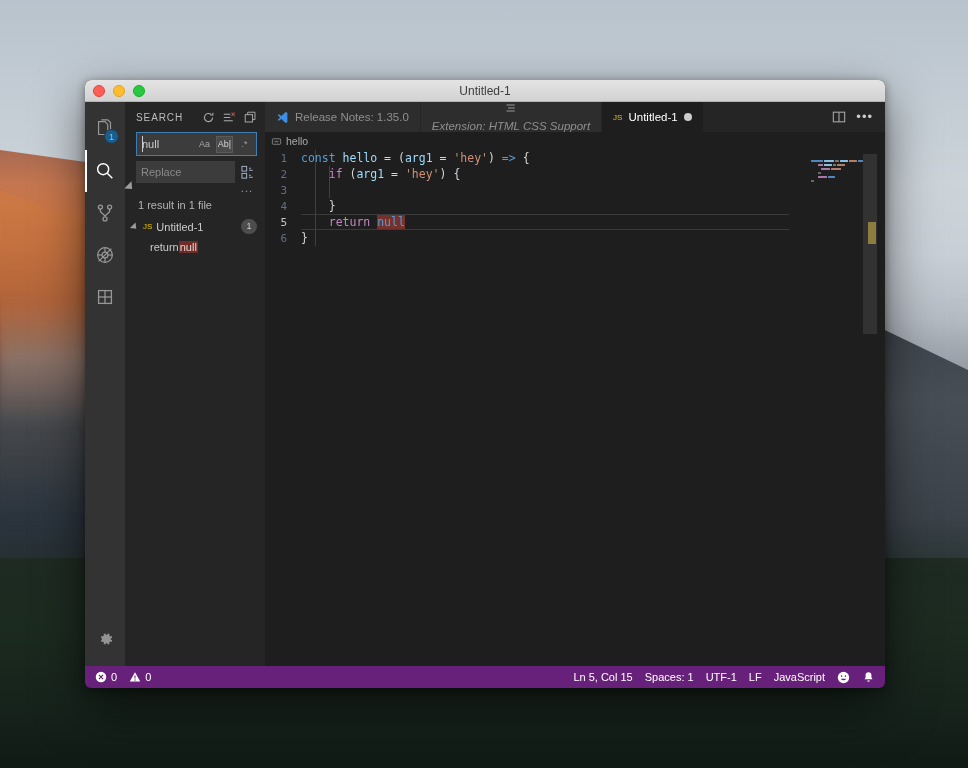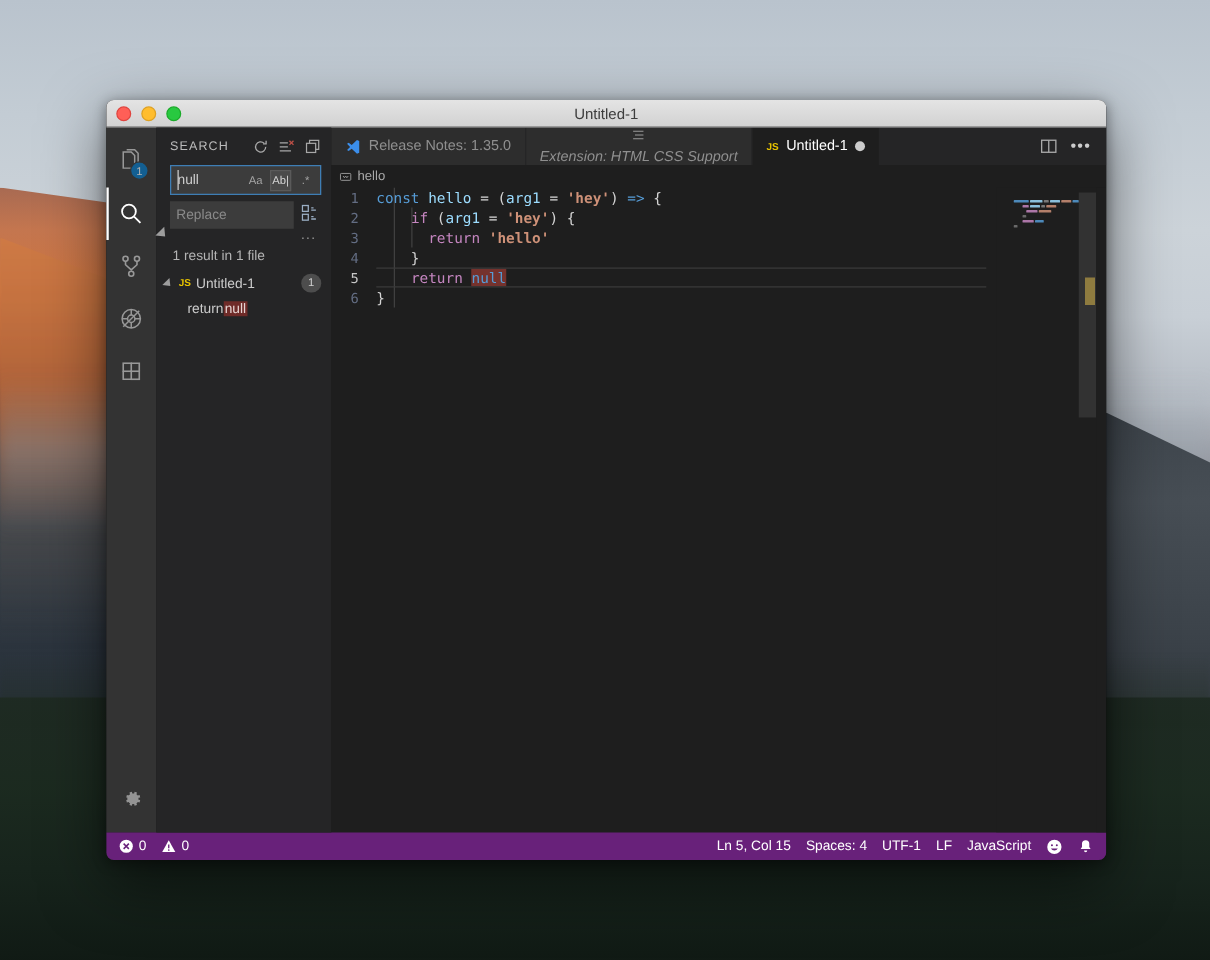--- a/index.html
+++ b/index.html
@@ -183,21 +183,21 @@
   }
   .inp-opts { display: flex; gap: 3px; align-items: center; }
   .opt {
     width: 17px; height: 17px; display: flex;
     align-items: center; justify-content: center;
     font-size: 9px; color: #a6a6a6;
     border: 1px solid transparent;
   }
   .opt.on { border-color: #5a5a5a; background: #4a4a4a; color: #d4d4d4; }
 
-  .replace-row { display: flex; gap: 4px; margin-top: 5px; }
+  .replace-row { display: flex; align-items: center; gap: 4px; margin-top: 5px; }
   .replace-row .input-wrap { flex: 1; }
   .replace-all { width: 18px; height: 18px; display:flex; align-items:center; justify-content:center; }
   .more-dots {
     text-align: right; color: #9a9a9a; font-size: 11px;
     letter-spacing: 1px; padding: 1px 4px 0 0; line-height: 9px;
   }
   .toggle-arrow {
     position: absolute; left: 2px; top: 50px;
     width: 0; height: 0;
     border-top: 5px solid transparent;
@@ -217,21 +217,21 @@
   }
   .tw {
     width: 0; height: 0;
     border-top: 4px solid transparent;
     border-bottom: 4px solid transparent;
     border-left: 5px solid #9d9d9d;
     transform: rotate(45deg);
     margin-right: 2px; margin-left: 1px;
   }
   .js-ico {
-    font-size: 8px; font-weight: bold; color: #e6c200;
+    font-size: 8px; font-weight: normal; color: #e6c200;
     font-family: "Liberation Sans", sans-serif;
   }
   .res-file .fname { flex: 1; }
   .cnt-badge {
     min-width: 16px; height: 15px; border-radius: 8px;
     background: #4d4d4d; color: #d0d0d0;
     font-size: 9px; line-height: 15px; text-align: center;
     padding: 0 4px;
   }
   .res-line {
@@ -295,21 +295,21 @@
   .code { flex: 1; color: #d4d4d4; }
   .line.current .code-hl {
     position: absolute; left: 36px; right: 8px; top: 0; bottom: 0;
     border-top: 1px solid #3a3a3a; border-bottom: 1px solid #3a3a3a;
     pointer-events: none;
   }
   .tok-kw    { color: #569cd6; }
   .tok-ctrl  { color: #c586c0; }
   .tok-fn    { color: #9cdcfe; }
   .tok-var   { color: #9cdcfe; }
-  .tok-str   { color: #ce9178; font-weight: bold; }
+  .tok-str   { color: #ce9178; }
   .tok-arrow { color: #569cd6; }
   .tok-const { color: #569cd6; }
   .sel-hl { background: #75322d; }
   .indent-guide {
     position: absolute; top: 0; bottom: 0; width: 1px;
     background: #404040;
   }
 
   
   .minimap {
@@ -558,21 +558,20 @@
               <span class="code"><span class="tok-kw">const</span> <span class="tok-fn">hello</span> = (<span class="tok-var">arg1</span> = <span class="tok-str">'hey'</span>) <span class="tok-arrow">=&gt;</span> {</span>
             </div>
 
             <div class="line">
               <span class="ln">2</span>
               <span class="code">    <span class="tok-ctrl">if</span> (<span class="tok-var">arg1</span> = <span class="tok-str">'hey'</span>) {</span>
             </div>
 
             <div class="line">
               <span class="ln">3</span>
-              <span class="code">      <span class="tok-ctrl">return</span> <span class="tok-str">'hello'</span></span>
             </div>
 
             <div class="line">
               <span class="ln">4</span>
               <span class="code">    }</span>
             </div>
 
             <div class="line current">
               <span class="code-hl"></span>
               <span class="ln">5</span>
@@ -639,21 +638,21 @@
           <path d="M8 1.5L15 14H1z"></path>
           <path d="M8 6v4" stroke="#68217a" stroke-width="1.4"></path>
           <circle cx="8" cy="12" r=".9" fill="#68217a"></circle>
         </svg>
         <span>0</span>
       </div>
 
       <div class="sb-grow"></div>
 
       <div class="sb-item">Ln 5, Col 15</div>
-      <div class="sb-item">Spaces: 4</div>
+      <div class="sb-item">Spaces: 1</div>
       <div class="sb-item">UTF-1</div>
       <div class="sb-item">LF</div>
       <div class="sb-item">JavaScript</div>
 
       <div class="sb-item">
         <svg width="13" height="13" viewBox="0 0 16 16" fill="#ffffff">
           <circle cx="8" cy="8" r="7"></circle>
           <circle cx="5.6" cy="6.3" r="1" fill="#68217a"></circle>
           <circle cx="10.4" cy="6.3" r="1" fill="#68217a"></circle>
           <path d="M4.6 9.6a4 4 0 006.8 0z" fill="#68217a"></path>

